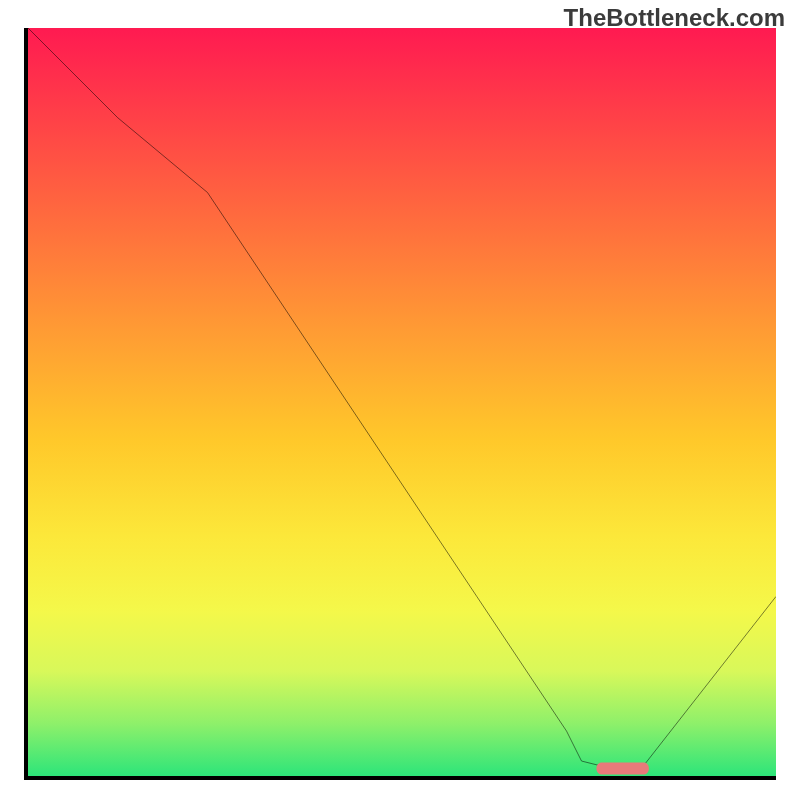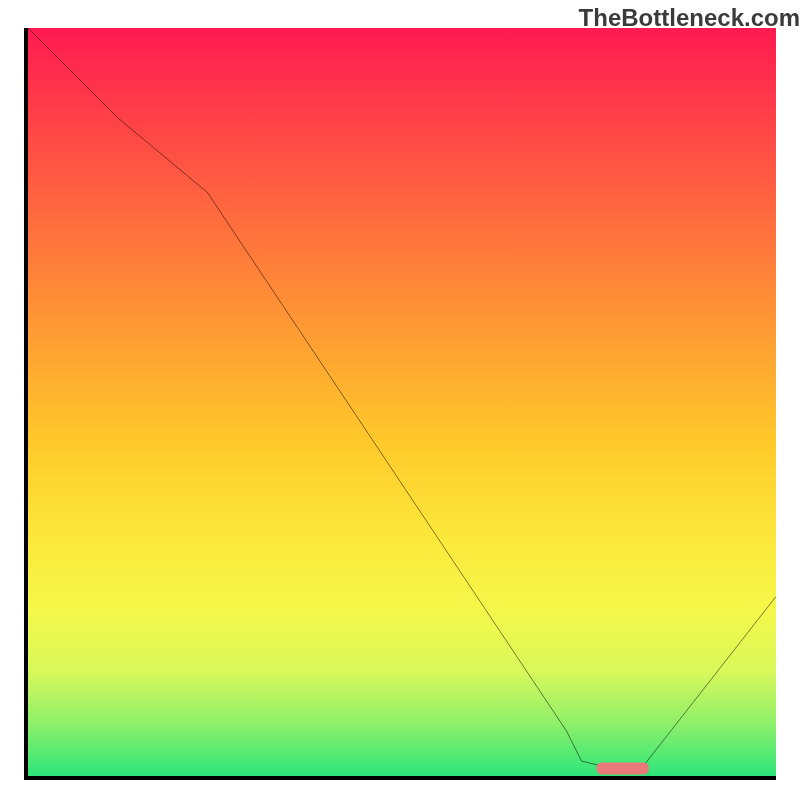--- a/index.html
+++ b/index.html
@@ -11,21 +11,21 @@
     font-family: Arial, Helvetica, sans-serif;
   }
   .container {
     position: relative;
     width: 800px;
     height: 800px;
   }
   .watermark {
     position: absolute;
     top: 4px;
-    right: 0;
+    right: 15px;
     font-size: 24px;
     font-weight: 600;
     color: #3b3b3b;
   }
   .chart-frame {
     position: absolute;
     left: 24px;
     top: 28px;
     width: 752px;
     height: 752px;

